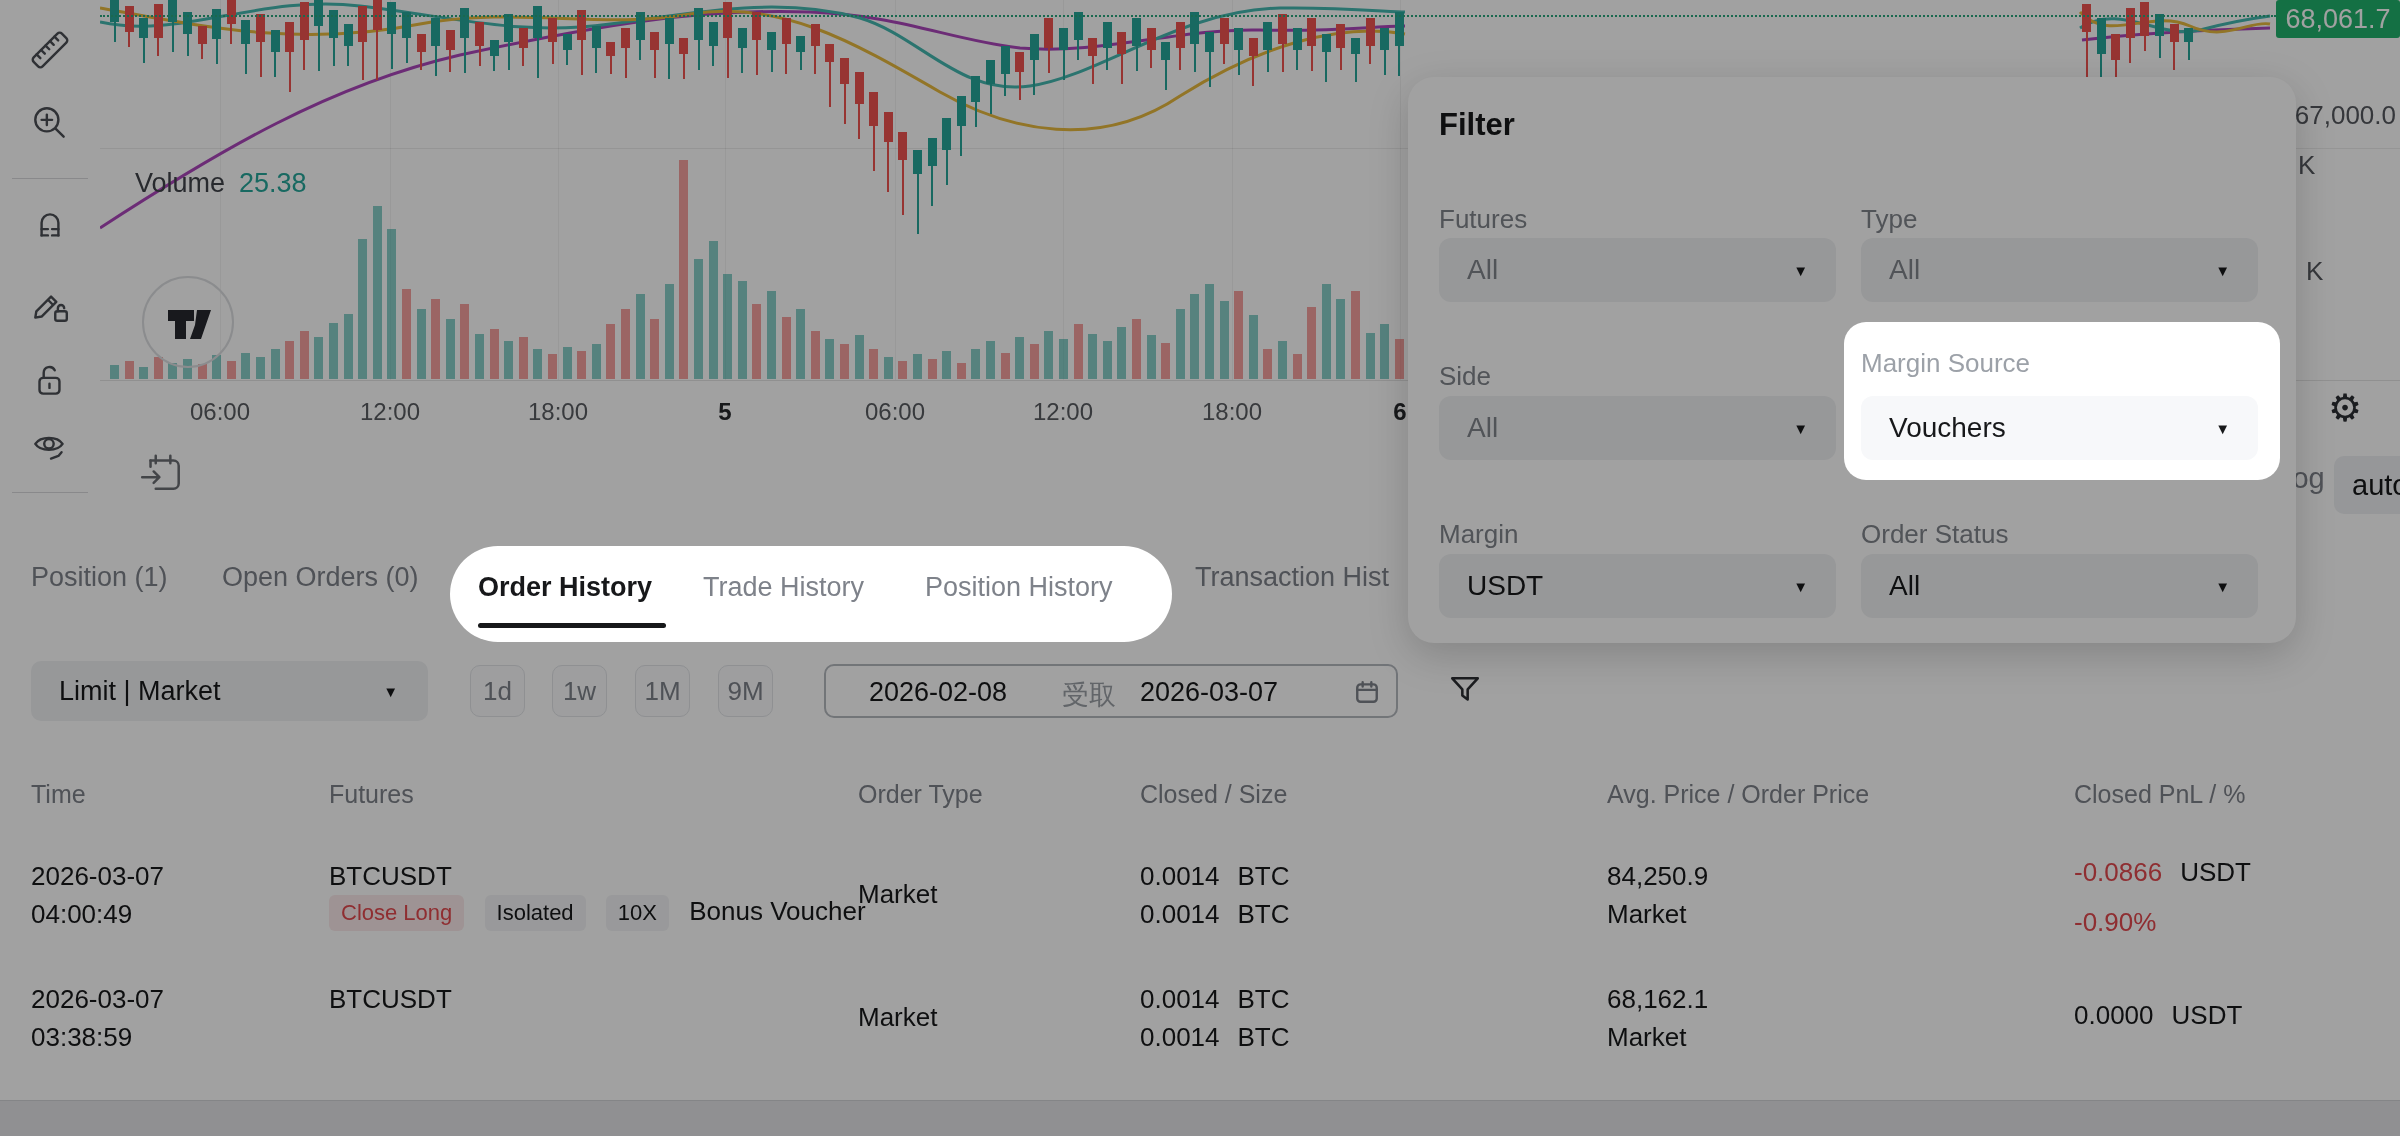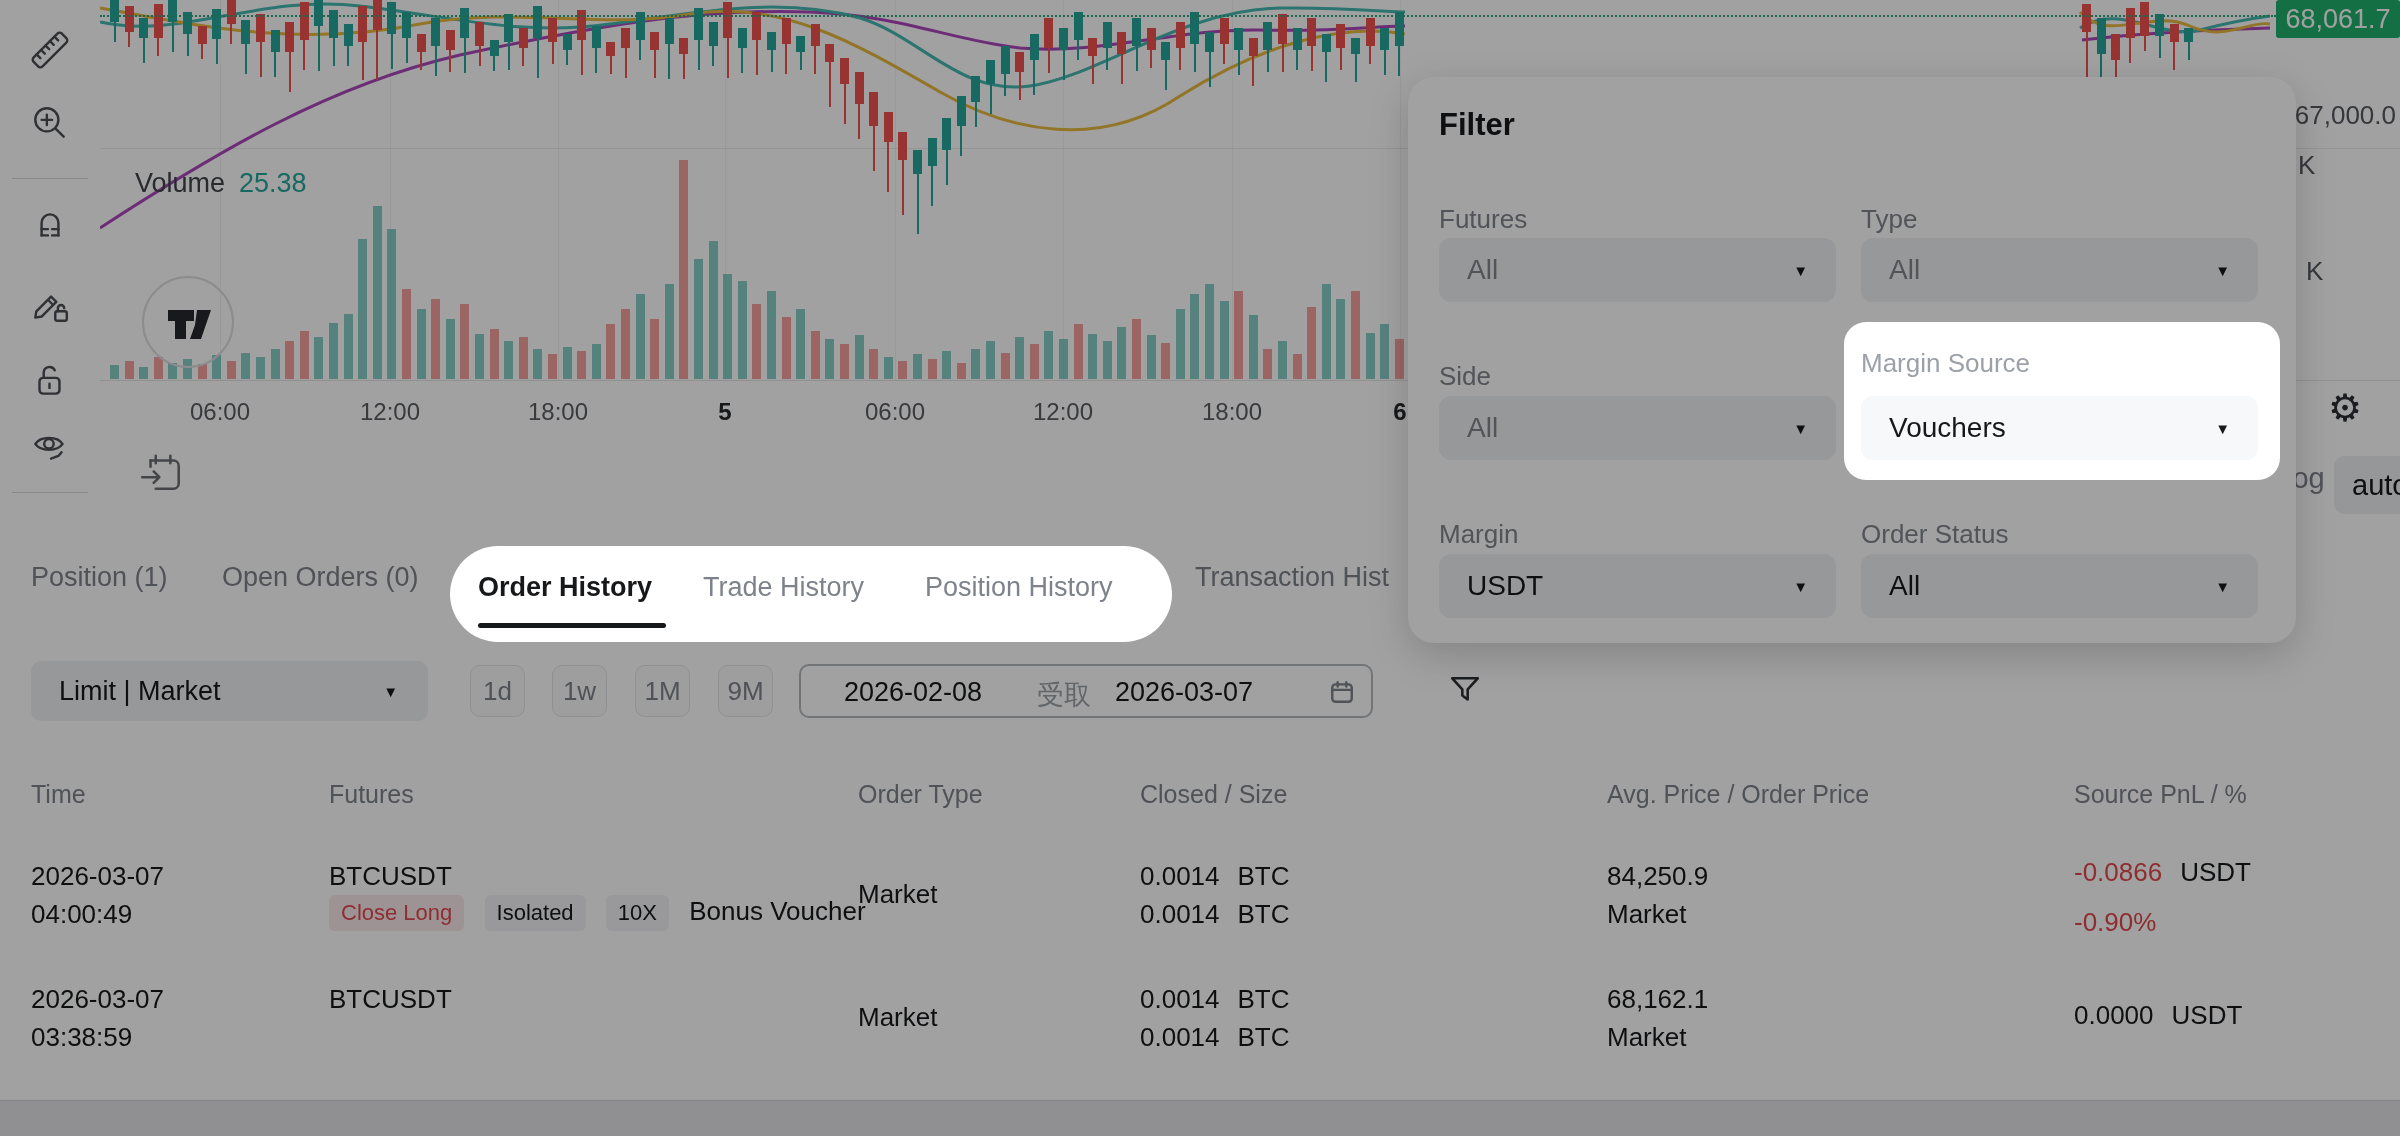--- a/index.html
+++ b/index.html
@@ -41,21 +41,21 @@
   
   #panel { position:absolute; left:0; top:530px; width:2400px; height:606px; background:#fff; z-index:1; }
   .tab { position:absolute; top:32px; font-size:27px; color:#7e828a; white-space:nowrap; }
   .tab.active { color:#17181a; font-weight:700; }
   .dd { background:#f0f1f3; border-radius:10px; }
   .dd-caret { position:absolute; font-size:15px; color:#17181a; }
   .type-filter { position:absolute; left:31px; top:131px; width:397px; height:60px; }
   .type-filter .txt { position:absolute; left:28px; top:15px; font-size:27px; color:#17181a; }
   .range-btn { position:absolute; top:135px; width:55px; height:52px; border:1px solid #e2e4e8; background:#fafbfc;
                border-radius:10px; font-size:26px; color:#7e828a; text-align:center; line-height:50px; }
-  .date-box { position:absolute; left:799px; top:134px; width:574px; height:54px; border:2px solid #b5b9bf;
+  .date-box { position:absolute; left:824px; top:134px; width:574px; height:54px; border:2px solid #b5b9bf;
               border-radius:10px; }
   .date-box span { position:absolute; top:11px; font-size:27px; color:#17181a; }
   .date-box .sep { color:#9ba0a6; }
   .date-box svg { position:absolute; right:16px; top:13px; stroke:#7e828a; fill:none; stroke-width:2.2;
                   stroke-linecap:round; stroke-linejoin:round; }
   .funnel { position:absolute; left:1448px; top:144px; }
   .funnel svg { stroke:#2c2e33; fill:none; stroke-width:2.4; stroke-linejoin:round; }
   .th { position:absolute; top:250px; font-size:25px; color:#7e828a; }
   .trow { position:absolute; left:0; width:2400px; height:123px; }
   .c { position:absolute; font-size:26px; color:#17181a; white-space:nowrap; }
@@ -529,21 +529,21 @@
       <svg width="34" height="32" viewBox="0 0 32 30">
           <path d="M4 4h24l-9.5 10.5V24l-5-3.8V14.5z"></path>
         </svg>
     </div>
 
     <div class="th" style="left:31px">Time</div>
     <div class="th" style="left:329px">Futures</div>
     <div class="th" style="left:858px">Order Type</div>
     <div class="th" style="left:1140px">Closed / Size</div>
     <div class="th" style="left:1607px">Avg. Price / Order Price</div>
-    <div class="th" style="left:2074px">Source PnL / %</div>
+    <div class="th" style="left:2074px">Closed PnL / %</div>
 
     <div class="trow" style="top:315px">
       <div class="c l1" style="left:31px">2026-03-07</div>
       <div class="c l2" style="left:31px">04:00:49</div>
       <div class="c l1" style="left:329px; font-weight:500;">BTCUSDT</div>
       <div class="c l2" style="left:329px; top:50px;">
         <span class="pill red">Close Long</span>
         <span class="pill gray">Isolated</span>
         <span class="pill gray">10X</span>
         <span style="font-size:26px;">Bonus Voucher</span>

